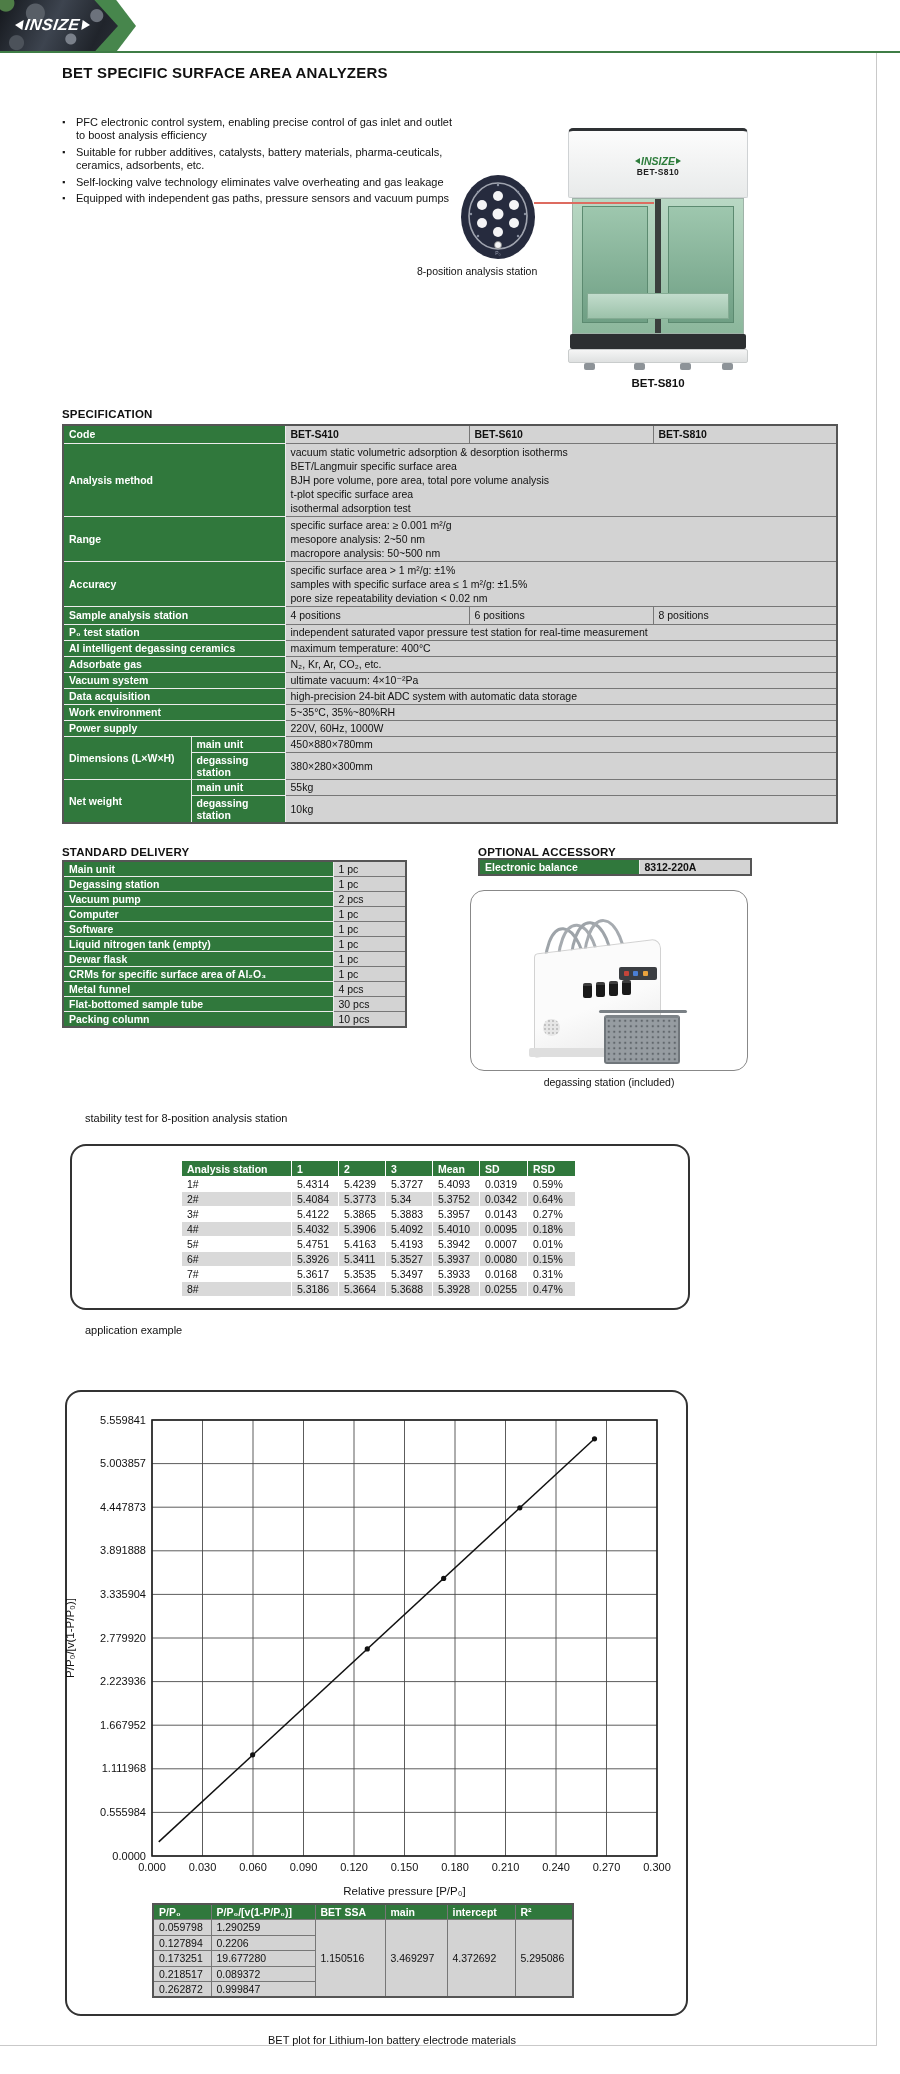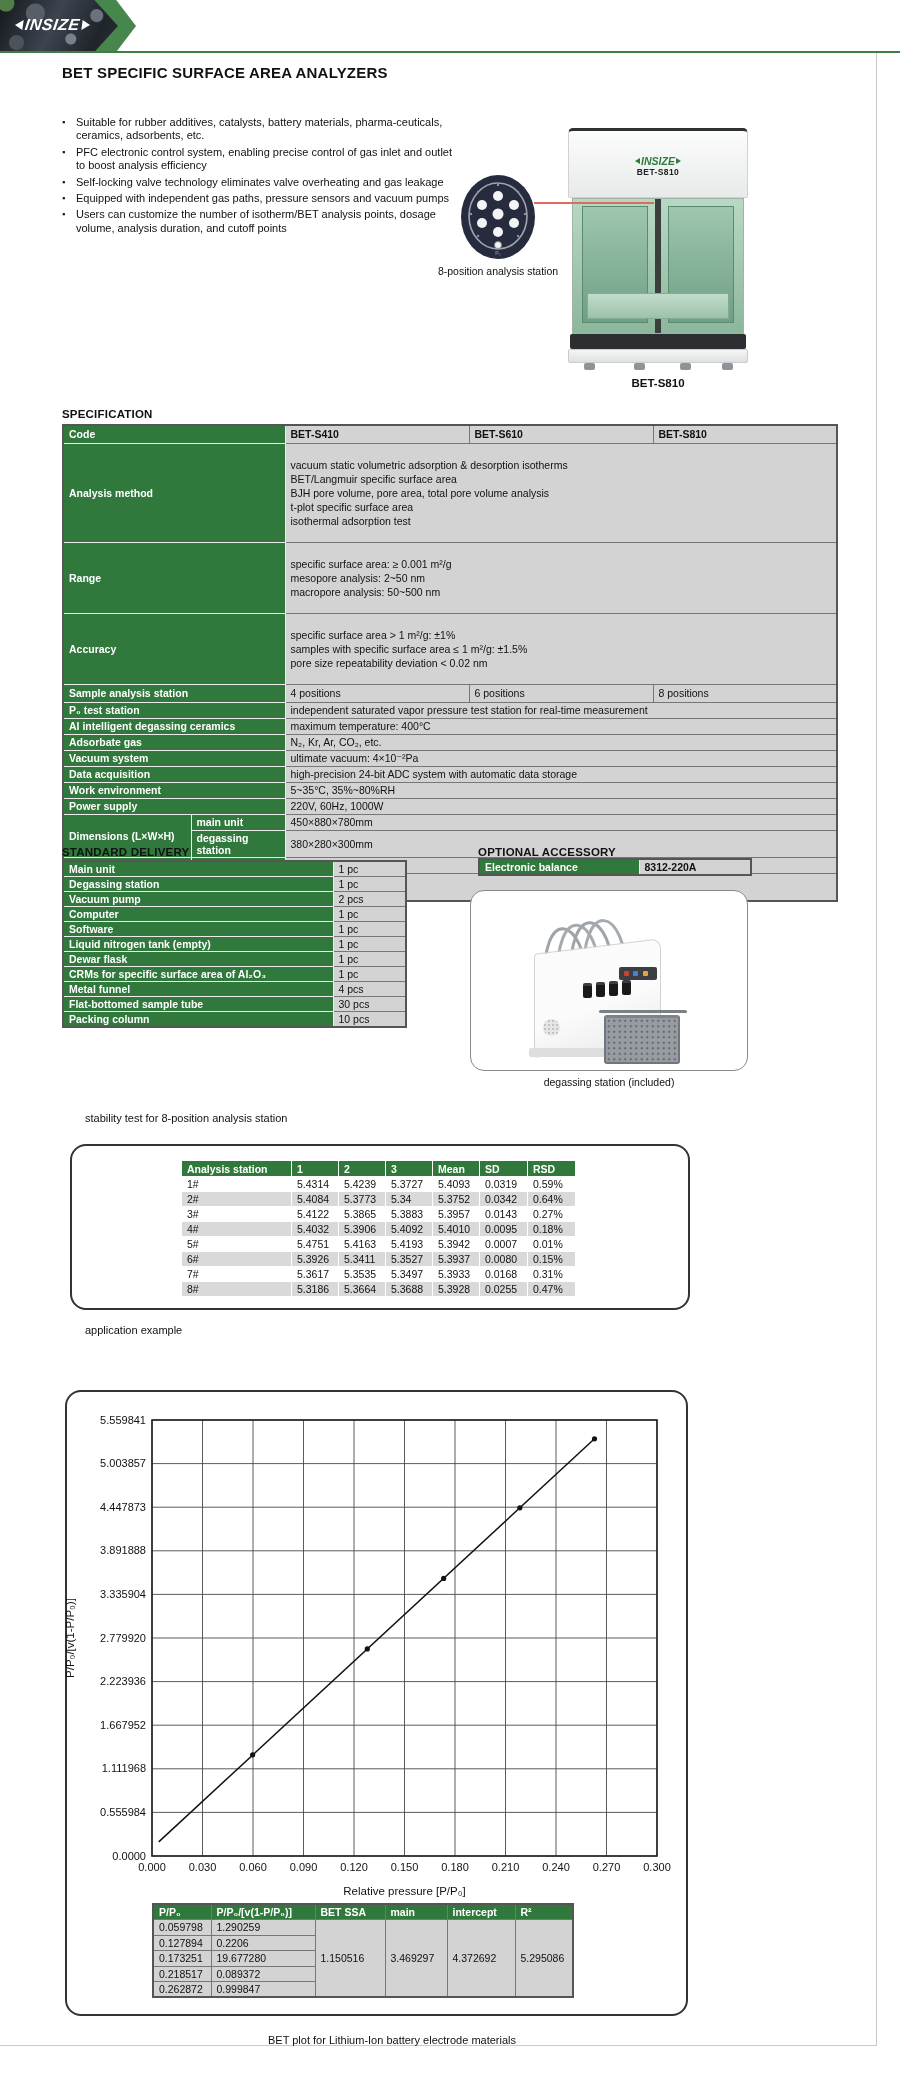--- a/index.html
+++ b/index.html
@@ -34,21 +34,21 @@
   .hline{left:0;top:2045px;width:877px;height:1px;background:#c9c9c9}
 
   .page-title{left:62px;top:64px;font-size:15px;font-weight:bold;letter-spacing:.2px}
 
   
   .features{left:62px;top:116px;width:398px;margin:0;padding:0;list-style:none}
   .features li{position:relative;padding-left:14px;font-size:11px;line-height:13.4px;margin-bottom:3px}
   .features li::before{content:"▪";position:absolute;left:0;top:0;font-size:9px}
 
   
-  .station-caption{left:417px;top:265px;width:162px;text-align:center;font-size:10.5px}
+  .station-caption{left:417px;top:265px;width:162px;font-size:10.5px}
   .red-line{left:534px;top:202px;width:120px;height:1.5px;background:var(--red-line);z-index:5}
   .device{left:568px;top:126px;width:180px;height:246px}
   .dev-top{position:absolute;left:0;top:2px;width:180px;height:70px;
     background:linear-gradient(180deg,#fcfcfc,#e8eaea);border:1px solid #cfd2d4;
     border-top:3px solid #2e3134;border-radius:5px 5px 2px 2px;text-align:center}
   .dev-logo{margin-top:24px;color:var(--logo-green);font-weight:bold;font-style:italic;font-size:10.5px}
   .dev-logo .tri{border-top-width:3px;border-bottom-width:3px;margin:0 1px 2px 1px}
   .dev-logo .tri-l{border-right-width:5px}
   .dev-logo .tri-r{border-left-width:5px}
   .dev-model{font-size:8.5px;font-weight:bold;color:#222;letter-spacing:.4px}
@@ -70,21 +70,21 @@
   
   .sec-h{font-size:11.5px;font-weight:bold;letter-spacing:.2px}
   .sec-h-light{font-size:11px}
 
   
   table{border-collapse:collapse;table-layout:fixed}
   td,th{padding:1px 5px;vertical-align:middle;overflow:hidden}
   .g{background:var(--green);color:#fff;font-weight:bold;border:1px solid #ececec;font-size:10.5px}
   .v{background:var(--cell-gray);border:1px solid #777;font-size:10.5px}
   .spec-table{left:62px;top:424px;width:776px;border:2px solid var(--border-dark)}
-  .spec-table .ml{white-space:pre-line;line-height:14px;padding:14px 5px}
+  .spec-table .ml{white-space:pre-line;line-height:14px;padding:1px 5px}
   .code-v{font-weight:bold}
 
   
   .sd-table{left:62px;top:860px;width:343px;border:2px solid var(--border-dark)}
   .sd-table td{height:14.5px}
   .sd-table td:first-child{background:var(--green);color:#fff;font-weight:bold;border:1px solid #ececec;font-size:10.5px}
   .sd-table td:last-child{background:var(--cell-gray);border:1px solid #777;font-size:10.5px}
 
   
   .oa-table{left:478px;top:858px;width:272px;border:2px solid var(--border-dark)}
@@ -143,25 +143,24 @@
   <div class="abs hdr-arrow"></div>
   <div class="abs hdr-photo"></div>
   <div class="abs hdr-logo"><span class="tri tri-l"></span><span>INSIZE</span><span class="tri tri-r"></span></div>
   <div class="abs hdr-rule"></div>
   <div class="abs vline"></div>
   <div class="abs hline"></div>
 
   <div class="abs page-title">BET SPECIFIC SURFACE AREA ANALYZERS</div>
 
   <ul class="abs features">
+      <li>PFC electronic control system, enabling precise control of gas inlet and outlet to boost analysis efficiency</li>
       <li>Suitable for rubber additives, catalysts, battery materials, pharma-ceuticals, ceramics, adsorbents, etc.</li>
-      <li>PFC electronic control system, enabling precise control of gas inlet and outlet to boost analysis efficiency</li>
       <li>Self-locking valve technology eliminates valve overheating and gas leakage</li>
       <li>Equipped with independent gas paths, pressure sensors and vacuum pumps</li>
-      <li>Users can customize the number of isotherm/BET analysis points, dosage volume, analysis duration, and cutoff points</li>
     </ul>
 
   <svg class="abs" style="left:452px;top:172px" width="92" height="96">
     <ellipse cx="46" cy="45" rx="37" ry="42" fill="#262b3e"></ellipse>
     <ellipse cx="46" cy="44" rx="29" ry="33" fill="none" stroke="#c9cdd6" stroke-width="1.6" opacity="0.75"></ellipse>
     <circle cx="46" cy="42" r="5.5" fill="#f4f4f6"></circle>
     <circle cx="62" cy="33" r="5" fill="#f4f4f6"></circle>
     <circle cx="62" cy="51" r="5" fill="#f4f4f6"></circle>
     <circle cx="46" cy="60" r="5" fill="#f4f4f6"></circle>
     <circle cx="30" cy="51" r="5" fill="#f4f4f6"></circle>

